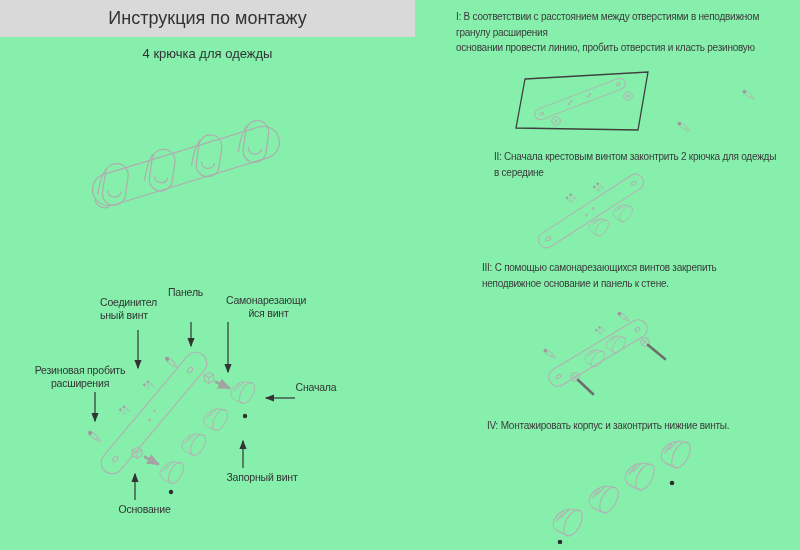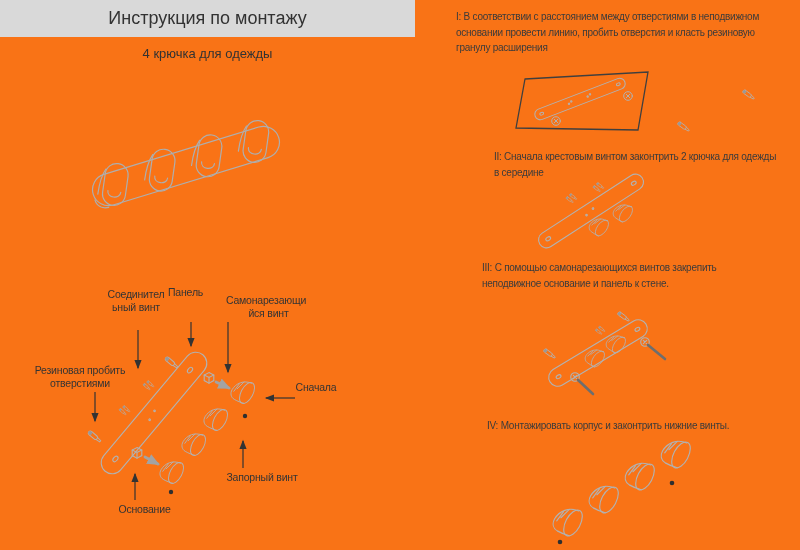--- a/index.html
+++ b/index.html
@@ -1,17 +1,17 @@
 <!DOCTYPE html>
 <html><head>
 <meta charset="utf-8">
 <style>
   html,body { margin:0; padding:0; background:#fff; }
   .page {
-    position:relative; width:800px; height:550px; background:#f97316;
+    position:relative; width:800px; height:550px; background:#86efac;
     font-family:"Liberation Sans", sans-serif; color:#3d3d3d; overflow:hidden;
   }
   .titlebar {
     position:absolute; left:0; top:0; width:415px; height:37px;
     background:#d9d9d9; display:flex; align-items:center; justify-content:center;
     font-size:18px; color:#323232;
   }
   .subtitle {
     position:absolute; left:0; top:46px; width:415px; text-align:center;
     font-size:13px; color:#323232;
@@ -196,46 +196,46 @@
       <use href="#sym-hook" transform="translate(645,477) scale(1.05)"></use>
       <use href="#sym-hook" transform="translate(681,455) scale(1.05)"></use>
       <circle cx="560" cy="542" r="2.3" fill="#2f2f2f" stroke="none"></circle>
       <circle cx="672" cy="483" r="2.3" fill="#2f2f2f" stroke="none"></circle>
     </g>
   </svg>
 
   <div class="lbl" style="left:168px; top:286px; width:58px; text-align:left">
     <div class="ln">Панель</div>
   </div>
-  <div class="lbl" style="left:100px; top:288px; width:72px; text-align:center">
+  <div class="lbl" style="left:100px; top:296px; width:72px; text-align:left">
     <div class="ln">Соединител</div>
     <div class="ln">ьный винт</div>
   </div>
   <div class="lbl" style="left:218px; top:294px; width:96px">
     <div class="ln">Самонарезающи</div>
     <div class="ln" style="padding-left:5px">йся винт</div>
   </div>
   <div class="lbl" style="left:24px; top:364px; width:112px">
     <div class="ln">Резиновая пробить</div>
-    <div class="ln">отверстиями</div>
+    <div class="ln">расширения</div>
   </div>
   <div class="lbl" style="left:286px; top:381px; width:60px">
     <div class="ln">Сначала</div>
   </div>
   <div class="lbl" style="left:217px; top:471px; width:90px">
     <div class="ln">Запорный винт</div>
   </div>
   <div class="lbl" style="left:107px; top:503px; width:75px">
     <div class="ln">Основание</div>
   </div>
 
   <div class="step c" style="left:456px; top:9px; width:344px">
     <div class="ln">I: В соответствии с расстоянием между отверстиями в неподвижном</div>
+    <div class="ln">гранулу расширения</div>
     <div class="ln">основании провести линию, пробить отверстия и класть резиновую</div>
-    <div class="ln">гранулу расширения</div>
   </div>
   <div class="step" style="left:494px; top:149px; width:330px">
     <div class="ln">II: Сначала крестовым винтом законтрить 2 крючка для одежды</div>
     <div class="ln">в середине</div>
   </div>
   <div class="step" style="left:482px; top:260px; width:320px">
     <div class="ln">III: С помощью самонарезающихся винтов закрепить</div>
     <div class="ln">неподвижное основание и панель к стене.</div>
   </div>
   <div class="step" style="left:487px; top:418px; width:354px">

